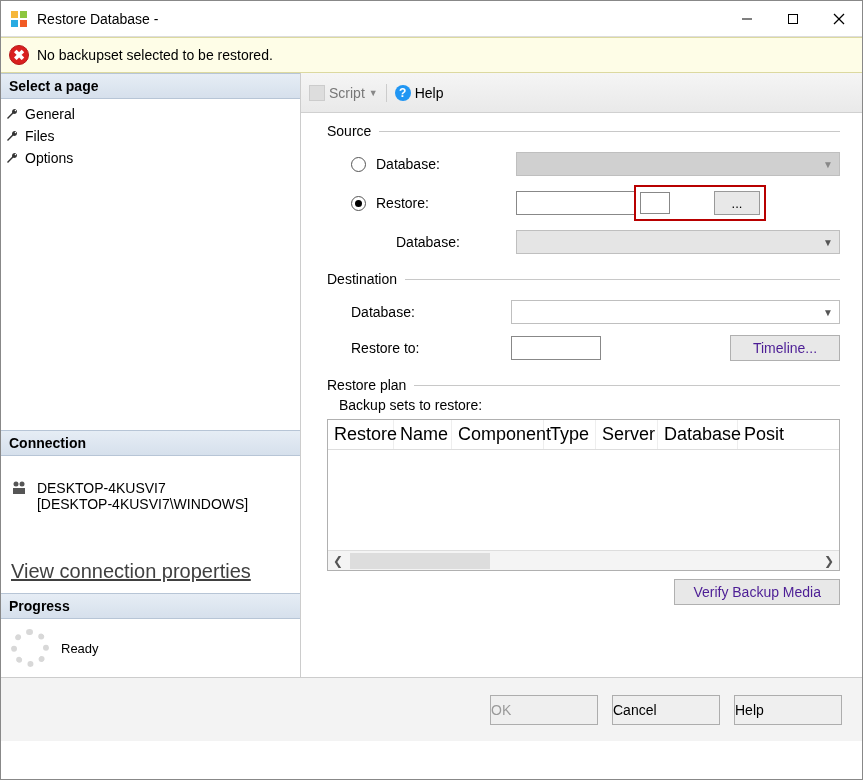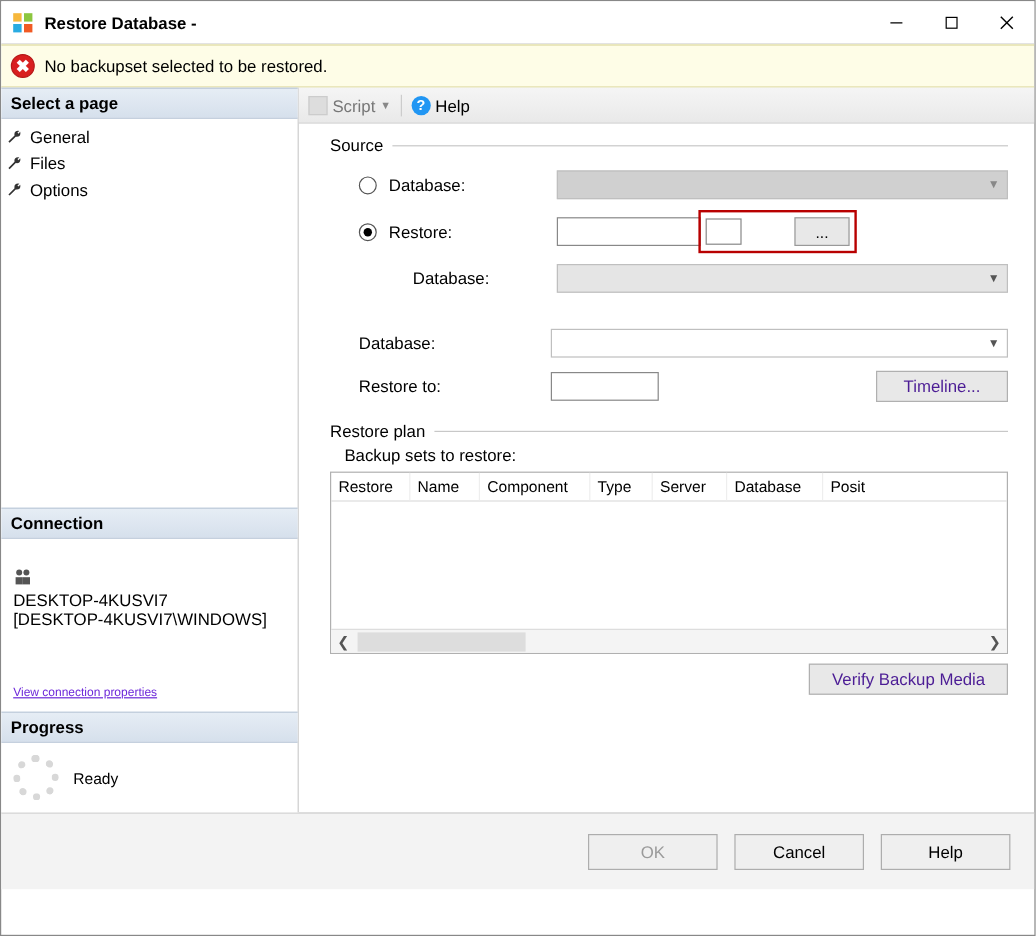--- a/index.html
+++ b/index.html
@@ -14,21 +14,20 @@
     overflow: hidden;
     border: 1px solid #888;
   }
   
   .titlebar {
     height: 36px;
     display: flex;
     align-items: center;
     background: #fff;
     border-bottom: 1px solid #ddd;
-    font-weight: bold;
   }
   .titlebar .app-icon {
     width: 20px; height: 20px;
     margin-left: 8px; margin-right: 8px;
     display:flex;align-items:center;justify-content:center;
   }
   .titlebar .title { flex: 0 0 auto; font-size: 14px; }
   .titlebar .spacer { flex: 1; }
   .winbtn {
     width: 46px; height: 36px;
@@ -51,21 +50,21 @@
     display:flex;align-items:center;justify-content:center;
     color:#fff;font-weight:bold;font-size:14px;margin-right:8px;
   }
   .warnbar .msg { font-size:14px; }
   
   .main {
     display:flex;
     height: 604px;
   }
   .leftcol {
-    width: 248px;
+    width: 300px;
     border-right: 1px solid #ccc;
     display:flex; flex-direction:column;
     background:#fff;
   }
   .section-header {
     background: linear-gradient(#e6edf5, #d6e0ec);
     border-top:1px solid #b7c5d6;
     border-bottom:1px solid #b7c5d6;
     font-weight:bold;
     font-size:14px;
@@ -77,35 +76,35 @@
     padding: 3px 4px;
     font-size:14px;
   }
   .wrench {
     width:14px;height:14px;margin-right:6px;
     display:inline-flex;align-items:center;justify-content:center;
   }
   .conn-body { padding: 24px 8px 8px 10px; font-size:14px; }
   .conn-body .conn-icon { display:inline-block; margin-right:6px; vertical-align:top; }
   .conn-body .conn-text { display:inline-block; }
-  .link { color:#6d28d9; text-decoration:underline; padding: 0 10px 10px 10px; font-size:10px;}
+  .link { color:#404040; text-decoration:underline; padding: 0 10px 10px 10px; font-size:20px;}
   .progress-body { padding:10px; display:flex; align-items:center; }
   .spinner {
     width:38px;height:38px;border-radius:50%;
     border:6px dotted #d8d8d8;
     margin-right:12px;
   }
   
   .rightcol { flex:1; display:flex; flex-direction:column; }
   .toolbar {
     background: linear-gradient(#f5f5f5,#e9e9e9);
     border-bottom:1px solid #d0d0d0;
     display:flex;align-items:center;
     padding:4px 8px; gap:8px;
-    height:30px;
+    height:40px;
   }
   .tb-item { display:flex;align-items:center;gap:4px; color:#777; font-size:14px;}
   .tb-item.enabled { color:#000; }
   .help-icon {
     width:16px;height:16px;border-radius:50%;
     background:#2196f3;color:#fff;font-weight:bold;
     display:flex;align-items:center;justify-content:center;font-size:12px;
   }
   .script-icon {
     width:16px;height:16px;background:#ddd;border:1px solid #ccc;
@@ -156,21 +155,21 @@
     display:flex;align-items:center;justify-content:center;
     padding:0 18px;color:#4c1d95;font-size:14px;
   }
   .grid-label { font-size:14px; margin:4px 0 6px 12px; }
   .grid {
     border:1px solid #b0b0b0; height:152px; background:#fff;
     display:flex;flex-direction:column;
   }
   .grid-header { display:flex; border-bottom:1px solid #ddd; }
   .grid-header > div {
-    padding:4px 6px; font-size:13px; border-right:1px solid #eee;
+    padding:4px 6px; font-size:18px; border-right:1px solid #eee;
     white-space:nowrap;
   }
   .grid-body { flex:1; }
   .grid-scroll {
     height:20px;border-top:1px solid #ddd;
     display:flex;align-items:center;background:#f4f4f4;
     position:relative;
   }
   .grid-scroll .thumb {
     position:absolute;left:22px;top:2px;width:140px;height:16px;background:#ddd;
@@ -181,21 +180,21 @@
   .grid-scroll .arrow-r { margin-left:auto; }
   .verify-row { display:flex;justify-content:flex-end; margin-top:8px; }
   
   .bottom {
     height:64px;border-top:1px solid #ccc;background:#f3f3f3;
     display:flex;align-items:center;justify-content:flex-end;gap:14px;
     padding:0 20px;
   }
   .dlg-btn {
     width:108px;height:30px;border:1px solid #adadad;background:#efefef;
-    display:flex;align-items:center;justify-content:center;font-size:14px;
+    display:flex;align-items:center;font-size:14px;
   }
   .dlg-btn.disabled { color:#9a9a9a; }
   .flex-spacer { flex:1; }
 </style>
 </head>
 <body>
 
 <div class="titlebar">
   <span class="app-icon">
     <svg viewBox="0 0 20 20">
@@ -330,20 +329,24 @@
             <span style="width:25px"></span>
             <span class="form-label" style="width:140px;padding-left:20px">Database:</span>
             <div class="combo">
                 <span>▼</span>
               </div>
           </div>
         </div>
       </div>
 
       <div class="groupbox">
+        <div class="group-title-row">
+          <span class="group-title">Destination</span>
+          <span class="group-line"></span>
+        </div>
         <div class="group-body">
           <div class="form-row">
             <span class="form-label">Database:</span>
             <div class="combo white" style="flex:1">
                 <span>▼</span>
               </div>
           </div>
           <div class="form-row">
             <span class="form-label">Restore to:</span>
             <div class="textbox short"></div>

